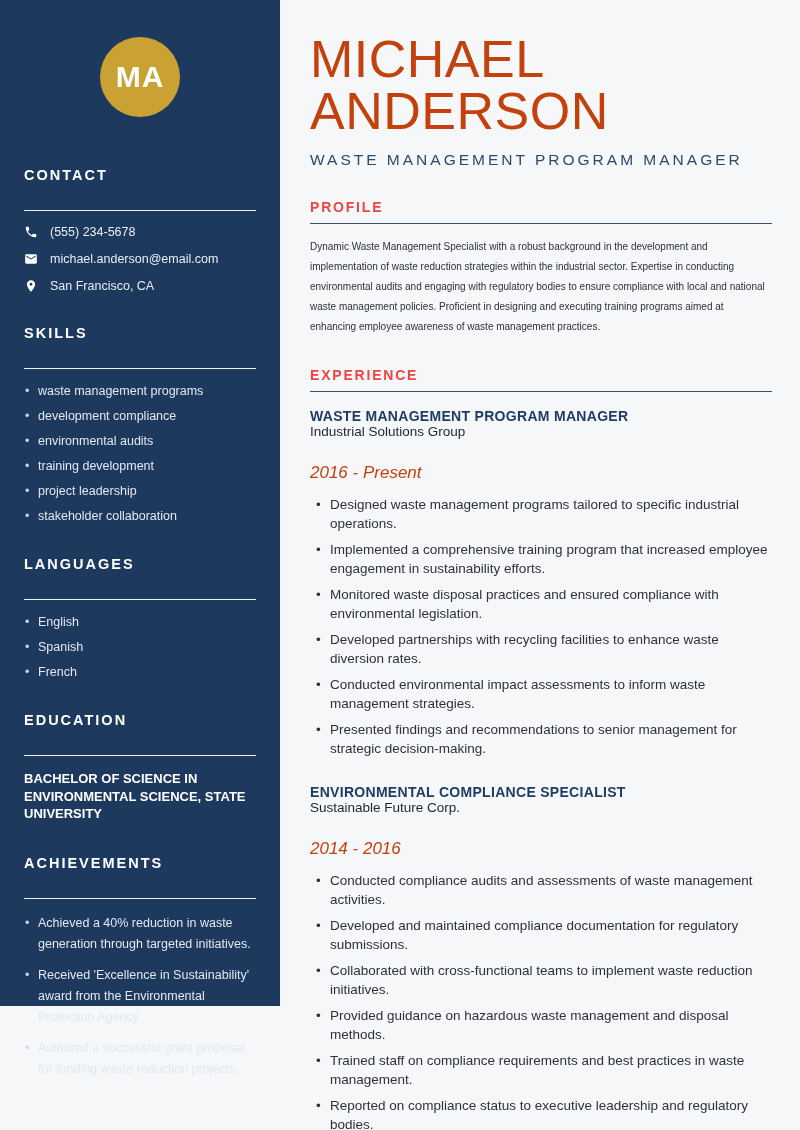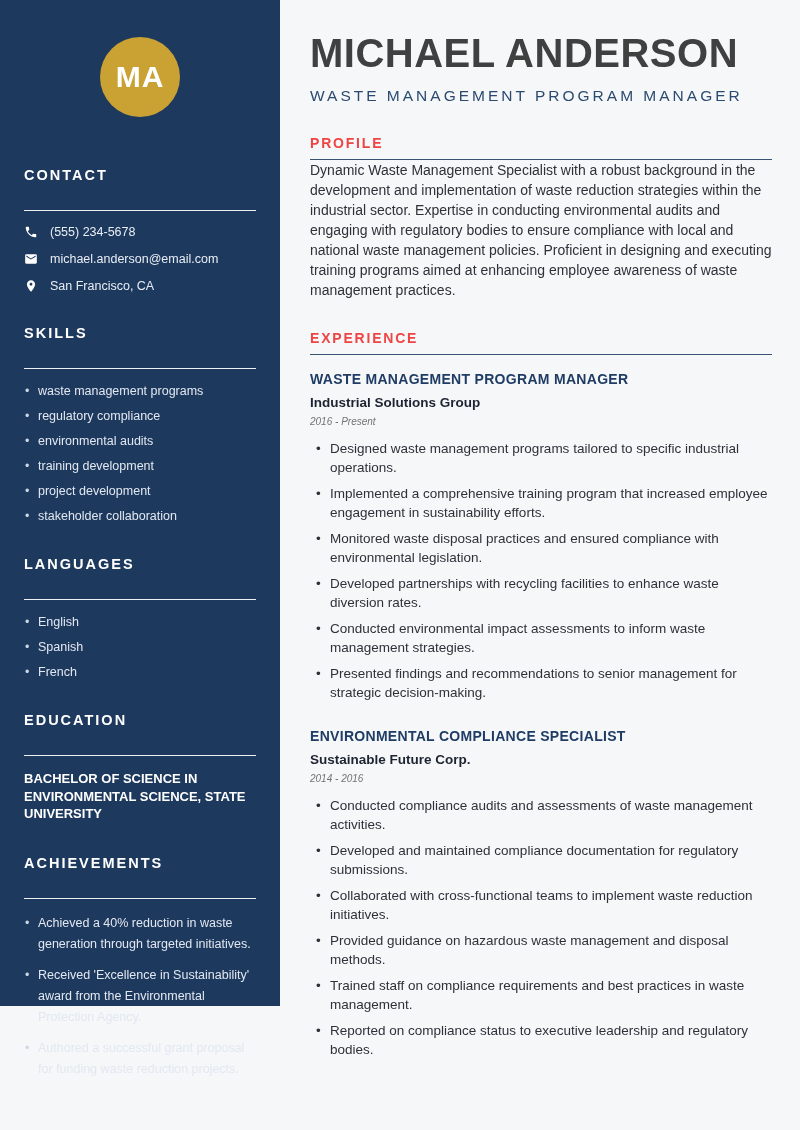--- a/index.html
+++ b/index.html
@@ -71,67 +71,66 @@
     margin-top:2px;
   }
 
   
   .main {
     flex:1;
     background:#f5f7f9;
     padding:33px 28px 0 30px;
   }
   .name {
-    font-size:40px;
-    font-weight:bold;
-    color:#404040;
+    font-size:52px;
+    font-weight:normal;
+    color:#c2410c;
     letter-spacing:0.5px;
     line-height:1;
   }
   .job-subtitle {
     margin-top:14px;
     font-size:15.5px;
     font-weight:500;
     letter-spacing:3px;
     color:#2b4a6f;
   }
   .section { margin-top:30px; }
   .section-heading {
     font-size:14px;
     font-weight:bold;
     letter-spacing:1.8px;
     color:#ef4444;
     padding-bottom:8px;
     border-bottom:1px solid #3a5375;
   }
   .profile-text {
-    margin-top:0;
-    font-size:14px;
+    margin-top:13px;
+    font-size:10px;
     line-height:20px;
     color:#2e3138;
   }
   .job { margin-top:16px; }
   .job + .job { margin-top:26px; }
   .job-title {
     font-size:14px;
     font-weight:bold;
     letter-spacing:0.3px;
     color:#1f3c64;
   }
   .company {
-    margin-top:8px;
     font-size:13.5px;
-    font-weight:bold;
+    font-weight:normal;
     color:#1d2330;
   }
   .dates {
-    margin-top:6px;
-    font-size:10px;
+    margin-top:24px;
+    font-size:17px;
     font-style:italic;
-    color:#737373;
+    color:#c2410c;
   }
   .bullet-list { list-style:none; margin-top:12px; }
   .bullet-list li {
     font-size:13.5px;
     line-height:19px;
     color:#2e3138;
     margin-bottom:7px;
     padding-left:20px;
     position:relative;
   }
@@ -175,24 +174,24 @@
           </svg>
       </span>
       <span>San Francisco, CA</span>
     </div>
   </section>
 
   <section class="side-section">
     <div class="side-heading">SKILLS</div>
     <ul class="side-list">
         <li>waste management programs</li>
-        <li>regulatory compliance</li>
+        <li>development compliance</li>
         <li>environmental audits</li>
         <li>training development</li>
-        <li>project development</li>
+        <li>project leadership</li>
         <li>stakeholder collaboration</li>
       </ul>
   </section>
 
   <section class="side-section">
     <div class="side-heading">LANGUAGES</div>
     <ul class="side-list">
         <li>English</li>
         <li>Spanish</li>
         <li>French</li>

